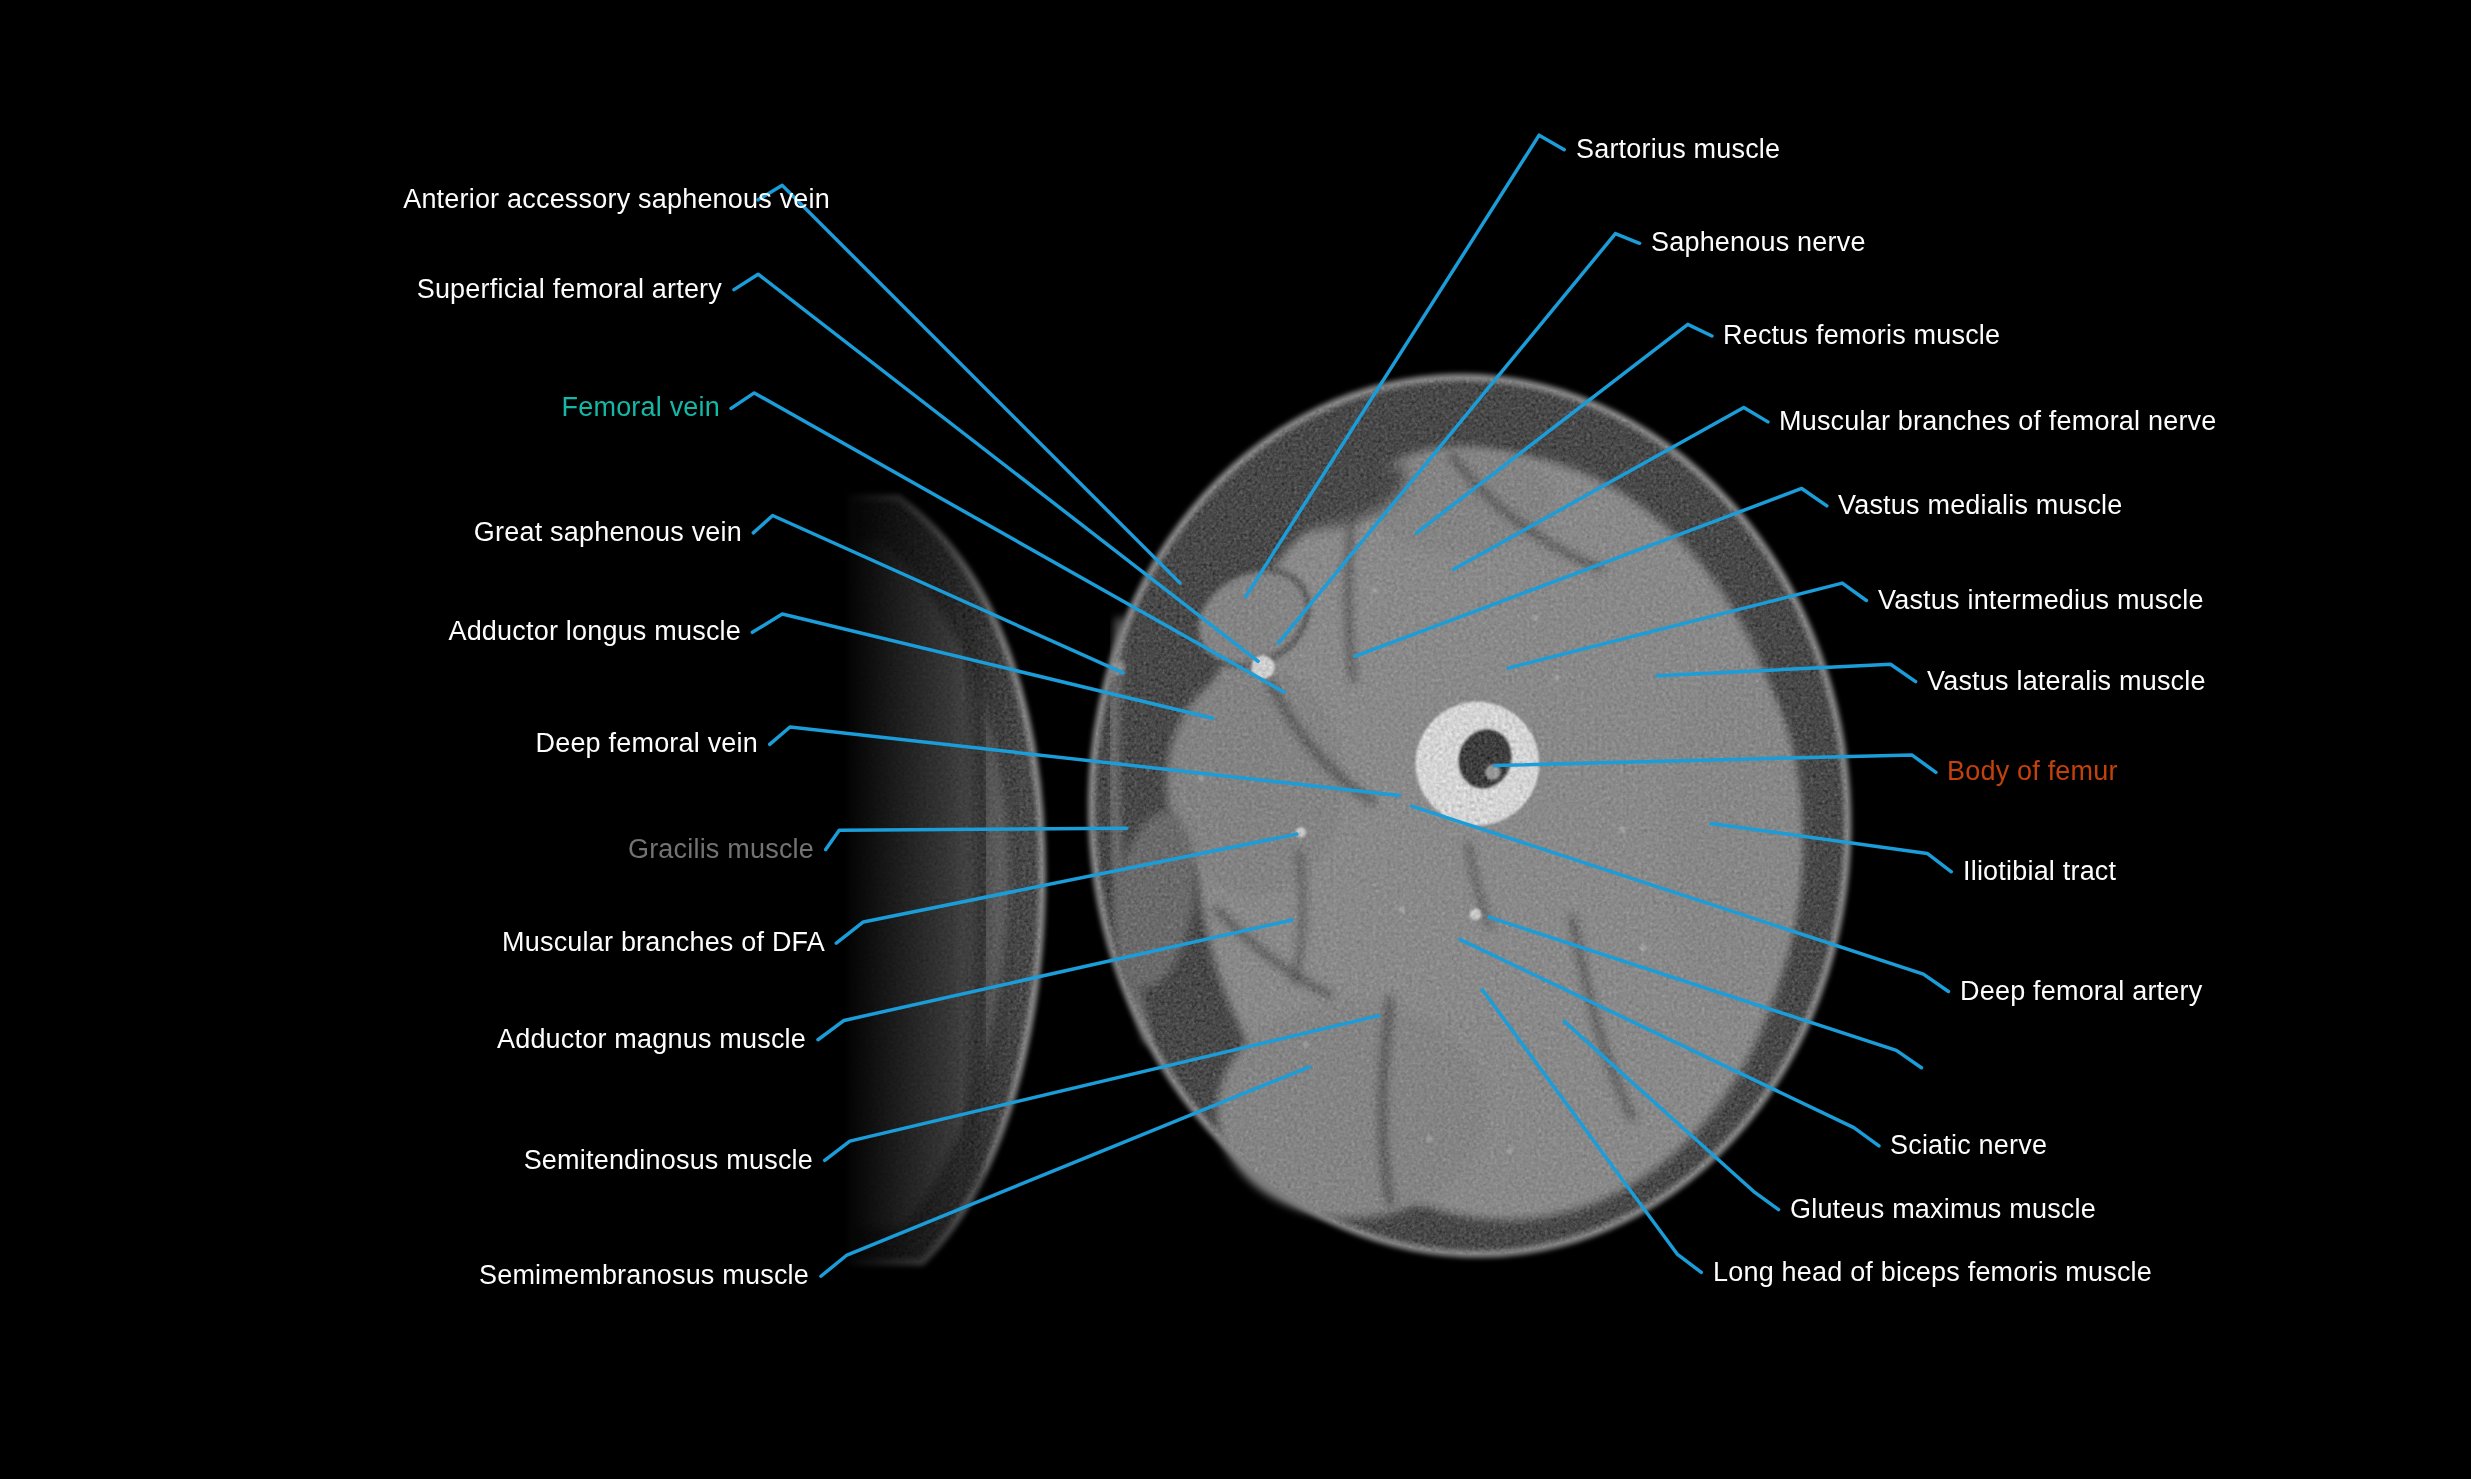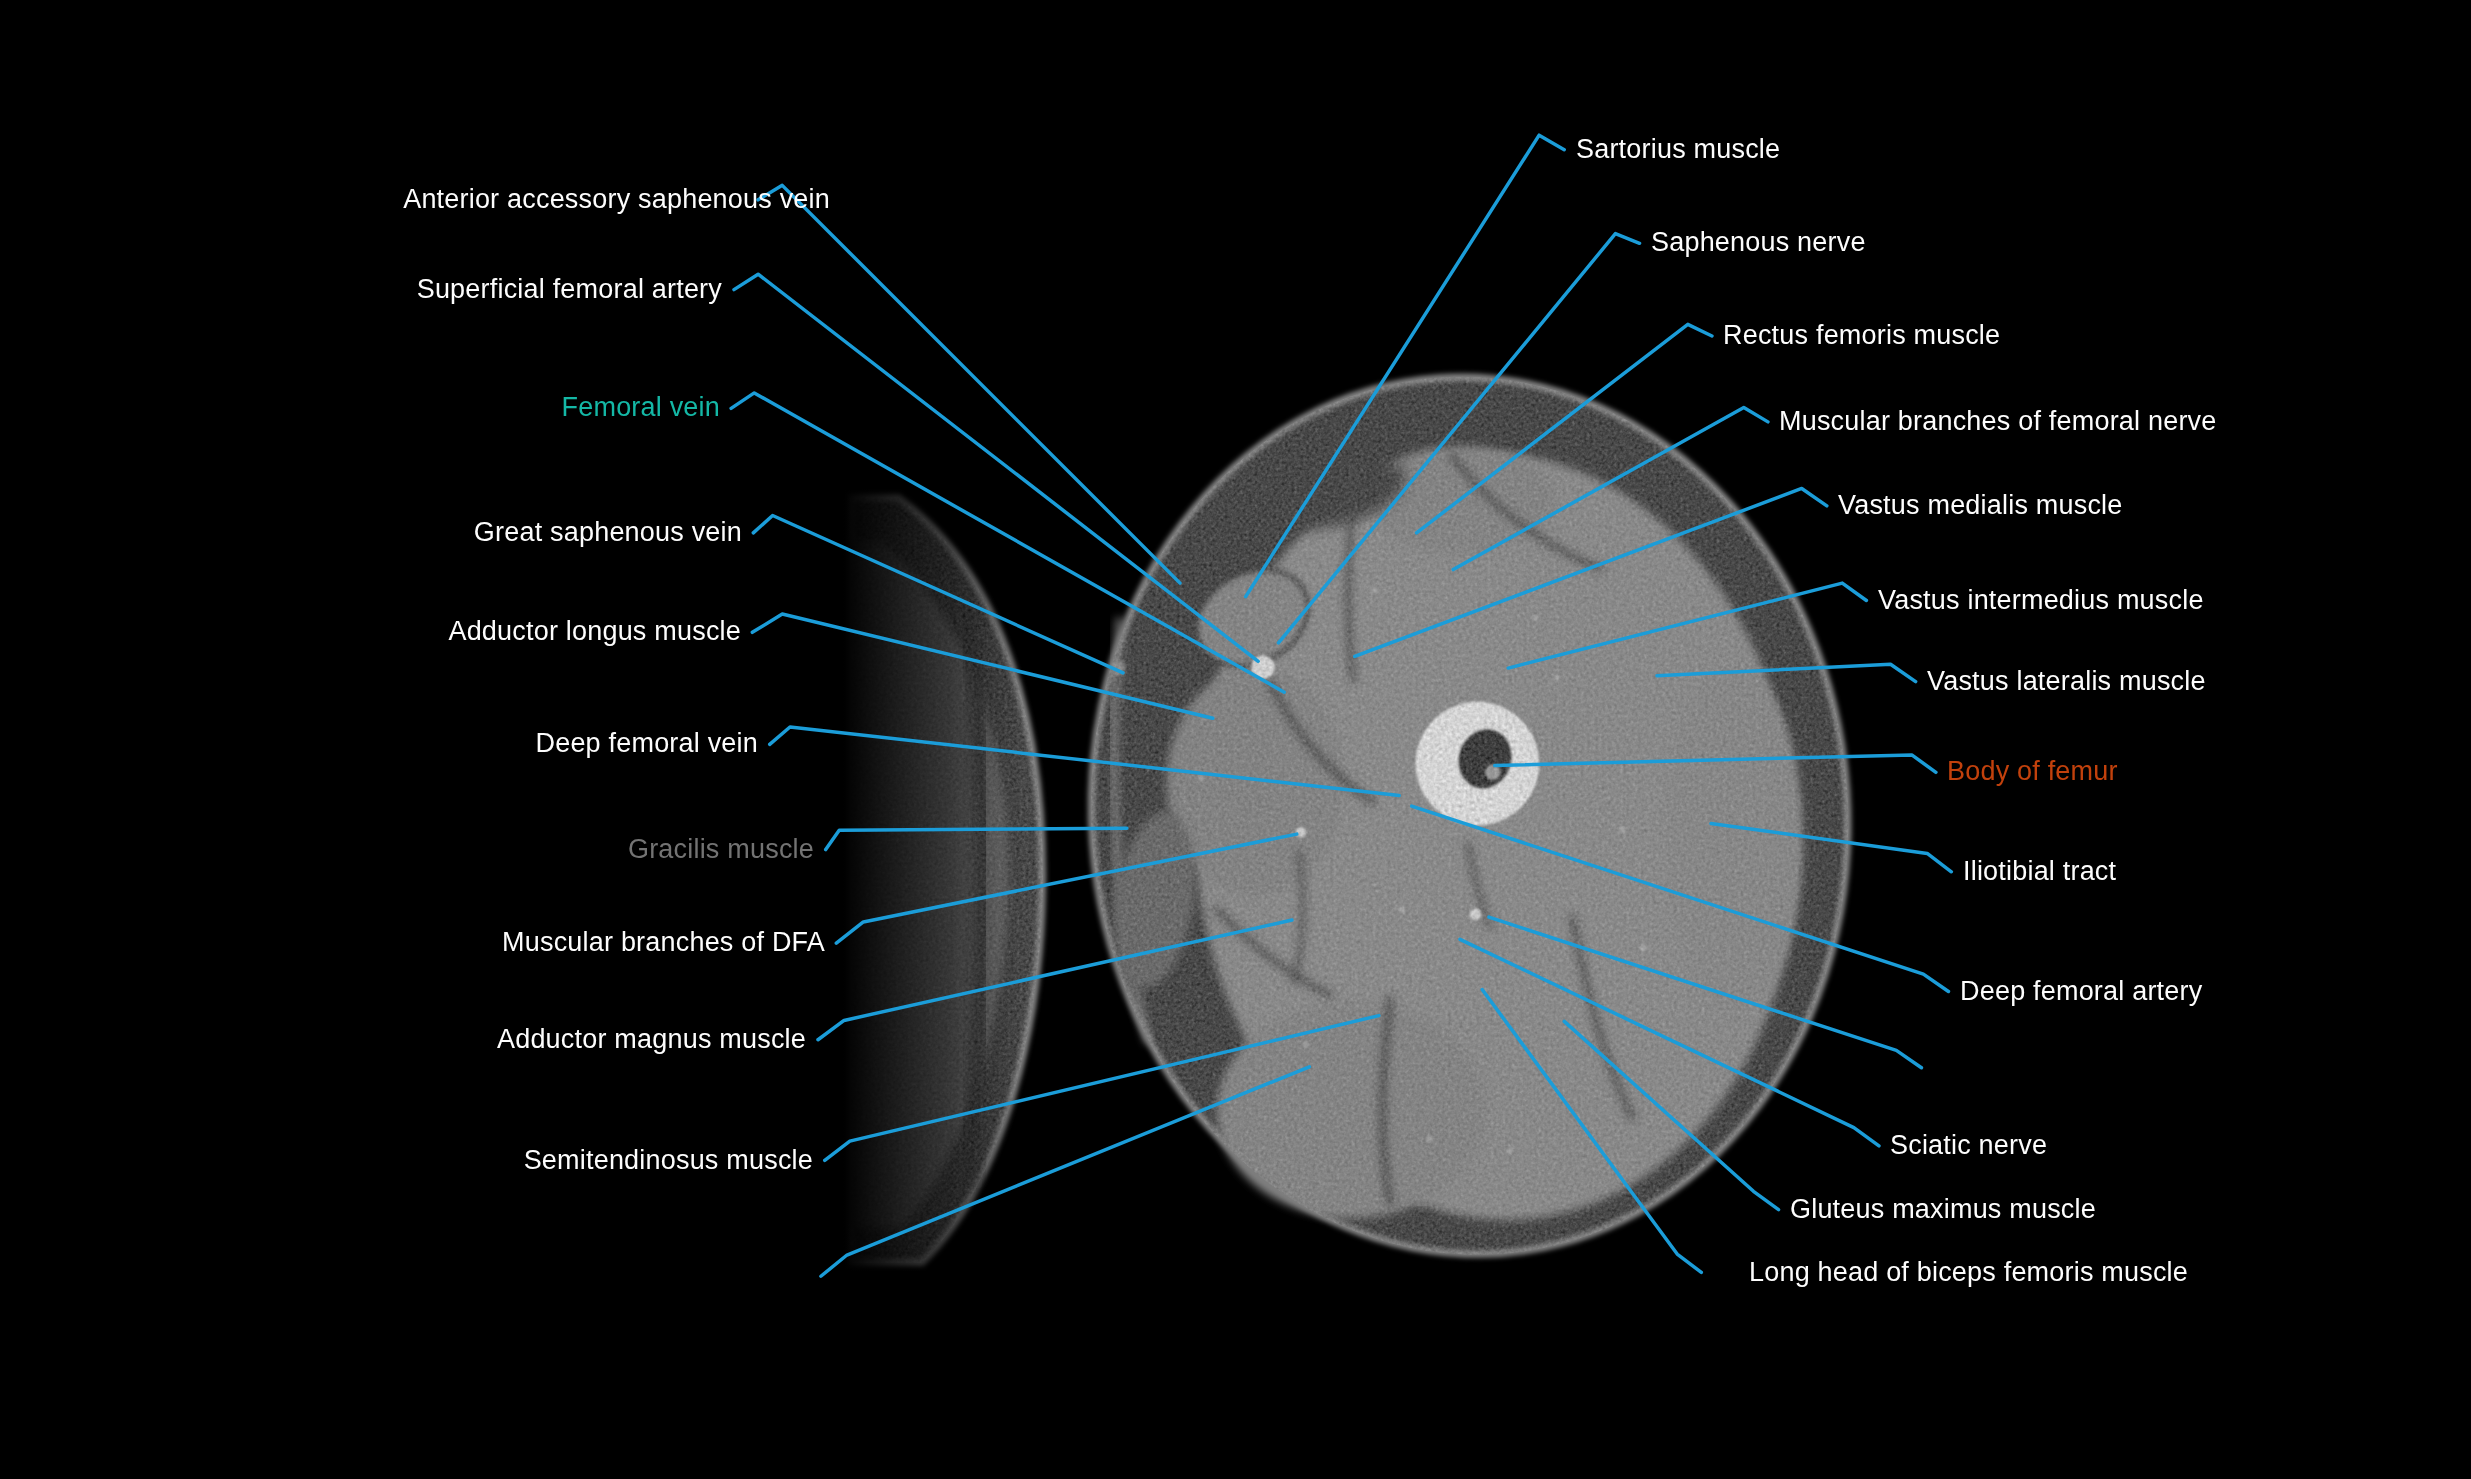--- a/index.html
+++ b/index.html
@@ -152,28 +152,29 @@
       <div class="label" style="top: 200px; color: rgb(253, 253, 253); right: 1642px;">Anterior accessory saphenous vein</div>
       <div class="label" style="top: 290px; color: rgb(253, 253, 253); right: 1750px;">Superficial femoral artery</div>
       <div class="label" style="top: 408px; color: #14b8a6; right: 1752px;">Femoral vein</div>
       <div class="label" style="top: 533px; color: rgb(253, 253, 253); right: 1730px;">Great saphenous vein</div>
       <div class="label" style="top: 632px; color: rgb(253, 253, 253); right: 1731px;">Adductor longus muscle</div>
       <div class="label" style="top: 744px; color: rgb(253, 253, 253); right: 1714px;">Deep femoral vein</div>
       <div class="label" style="top: 850px; color: #737373; right: 1658px; margin-left: 24px;">Gracilis muscle</div>
       <div class="label" style="top: 943px; color: rgb(253, 253, 253); right: 1647px;">Muscular branches of DFA</div>
       <div class="label" style="top: 1040px; color: rgb(253, 253, 253); right: 1666px;">Adductor magnus muscle</div>
       <div class="label" style="top: 1161px; color: rgb(253, 253, 253); right: 1659px;">Semitendinosus muscle</div>
+      <div class="label" style="top: 1276px; color: rgb(253, 253, 253); right: 1663px;">Semimembranosus muscle</div>
       <div class="label" style="top: 150px; color: rgb(253, 253, 253); left: 1576px;">Sartorius muscle</div>
       <div class="label" style="top: 243px; color: rgb(253, 253, 253); left: 1651px;">Saphenous nerve</div>
       <div class="label" style="top: 336px; color: rgb(253, 253, 253); left: 1723px;">Rectus femoris muscle</div>
       <div class="label" style="top: 422px; color: rgb(253, 253, 253); left: 1779px;">Muscular branches of femoral nerve</div>
       <div class="label" style="top: 506px; color: rgb(253, 253, 253); left: 1838px;">Vastus medialis muscle</div>
       <div class="label" style="top: 601px; color: rgb(253, 253, 253); left: 1878px;">Vastus intermedius muscle</div>
       <div class="label" style="top: 682px; color: rgb(253, 253, 253); left: 1927px;">Vastus lateralis muscle</div>
       <div class="label" style="top: 772px; color: #c2410c; left: 1947px;">Body of femur</div>
       <div class="label" style="top: 872px; color: rgb(253, 253, 253); left: 1963px;">Iliotibial tract</div>
       <div class="label" style="top: 992px; color: rgb(253, 253, 253); left: 1960px;">Deep femoral artery</div>
       <div class="label" style="top: 1146px; color: rgb(253, 253, 253); left: 1890px;">Sciatic nerve</div>
       <div class="label" style="top: 1210px; color: rgb(253, 253, 253); left: 1790px;">Gluteus maximus muscle</div>
-      <div class="label" style="top: 1273px; color: rgb(253, 253, 253); left: 1713px; margin-left: 36px;">Long head of biceps femoris muscle</div>
+      <div class="label" style="top: 1273px; color: rgb(253, 253, 253); left: 1713px;">Long head of biceps femoris muscle</div>
     </div>
 </div>
 
 
 </body></html>

